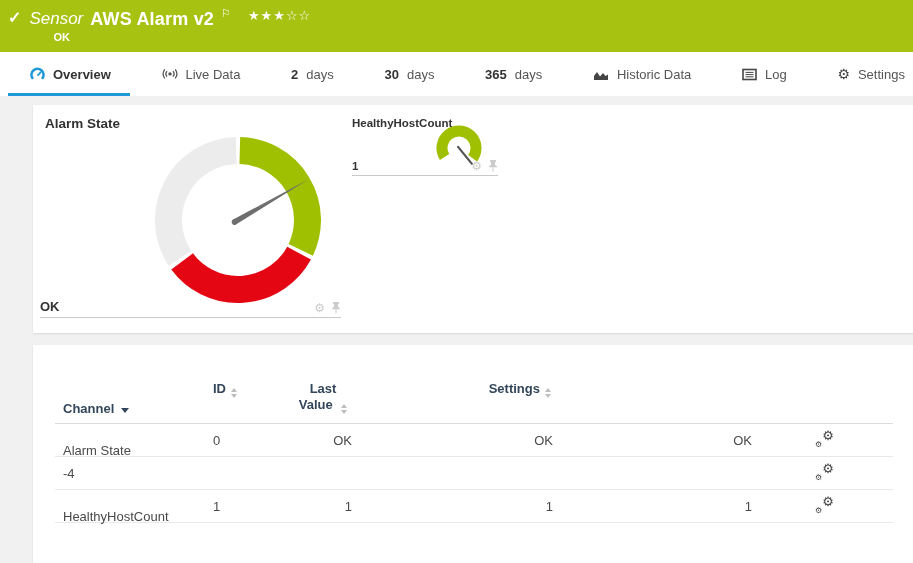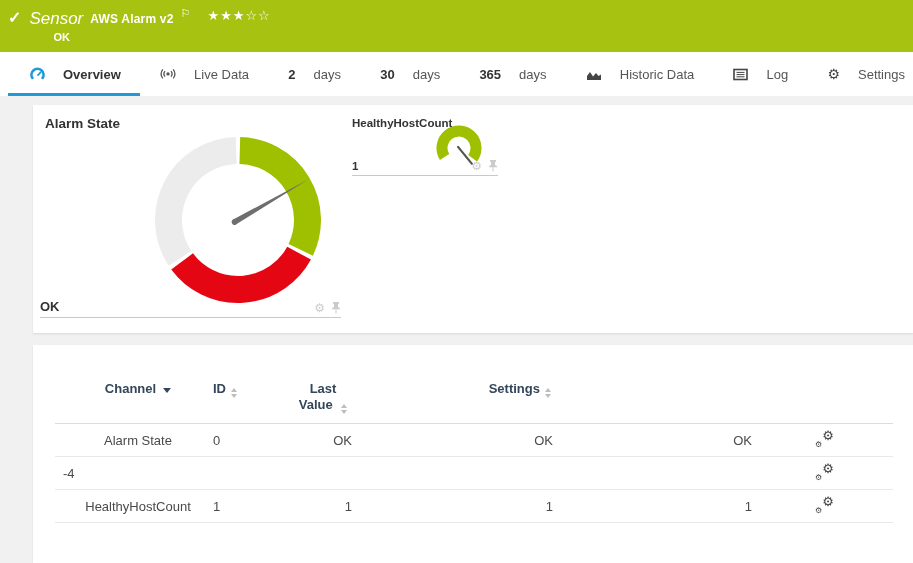--- a/index.html
+++ b/index.html
@@ -5,29 +5,29 @@
   * { margin:0; padding:0; box-sizing:border-box; }
   body { margin:0; background:#e8e8e8; font-family:"Liberation Sans", sans-serif; }
   .page { position:relative; width:913px; height:563px; background:#f1f1f1; overflow:hidden; }
 
   
   .topbar { position:absolute; left:0; top:0; width:100%; height:52px; background:#a8c211;
             display:flex; align-items:flex-start; padding:8px 10px 0 8px; color:#fff; }
   .check { font-size:16px; font-weight:bold; line-height:20px; margin-right:8px; }
   .title-line { display:flex; align-items:flex-start; gap:7px; line-height:22px; }
   .kind { font-style:italic; font-size:17px; }
-  .sensor-title { font-size:12px; font-weight:bold; letter-spacing:.2px; }
+  .sensor-title { font-size:18px; font-weight:bold; letter-spacing:.2px; }
   .flag { font-size:11px; vertical-align:super; position:relative; top:-6px; }
   .stars { font-size:13px; letter-spacing:1px; margin-left:10px; position:relative; top:-3px; }
   .status-ok { font-size:11px; font-weight:bold; margin-left:24px; margin-top:1px; }
 
   
   .tabs { position:absolute; left:0; top:52px; width:100%; height:44px; background:#fff;
           display:flex; align-items:center; justify-content:space-between; padding:0 8px 0 30px; }
-  .tab { position:relative; display:flex; align-items:center; gap:18px; height:100%;
+  .tab { position:relative; display:flex; align-items:center; gap:8px; height:100%;
          font-size:13px; color:#555; cursor:pointer; white-space:nowrap; }
   .tab .tab-num { font-weight:bold; color:#333; }
   .tab.active { color:#333; font-weight:bold; }
   .tab.active::after { content:""; position:absolute; left:-22px; right:-19px; bottom:0; height:3px; background:#1f9ad7; }
   .glyph { font-size:14px; color:#454545; line-height:1; }
 
   
   .card { position:absolute; left:33px; right:0; background:#fff; box-shadow:0 1px 2px rgba(0,0,0,.10); }
   .gauge-card { top:105px; height:228px; }
   .table-card { top:345px; bottom:0; }
@@ -45,21 +45,21 @@
   .mini-title { position:absolute; left:319px; top:12px; font-size:11.5px; font-weight:bold; color:#333; }
   .gauge-small { position:absolute; left:403px; top:20px; }
   .small-value-row { left:319px; top:54px; width:146px; }
   .small-value-row .val { font-size:11.5px; font-weight:600; }
 
   
   .thead, .trow { display:flex; margin:0 20px 0 22px; padding-left:8px; align-items:center; }
   .thead { height:79px; align-items:flex-start; padding-top:36px; border-bottom:1px solid #dcdcdc;
            font-size:13px; font-weight:bold; color:#33465a; line-height:16px; }
   .trow { height:33px; border-bottom:1px solid #e9e9e9; font-size:13px; color:#4a4a4a; }
-  .c1 { width:150px; text-align:center; }
+  .c1 { width:150px; text-align:left;margin-top:20px; }
   .c2 { width:57px; text-align:left; }
   .c3 { width:82px; text-align:right; }
   .c4 { width:201px; text-align:right; }
   .c5 { width:199px; text-align:right; }
   .c6 { flex:1; text-align:right; padding-right:59px; }
   .h3wrap { display:inline-block; width:58px; text-align:center; }
 
   .tri-down { display:inline-block; width:0; height:0; border-left:4px solid transparent;
               border-right:4px solid transparent; border-top:5px solid #33465a; margin-left:7px; }
   .sort { display:inline-flex; flex-direction:column; gap:2px; margin-left:5px; vertical-align:1px; }

